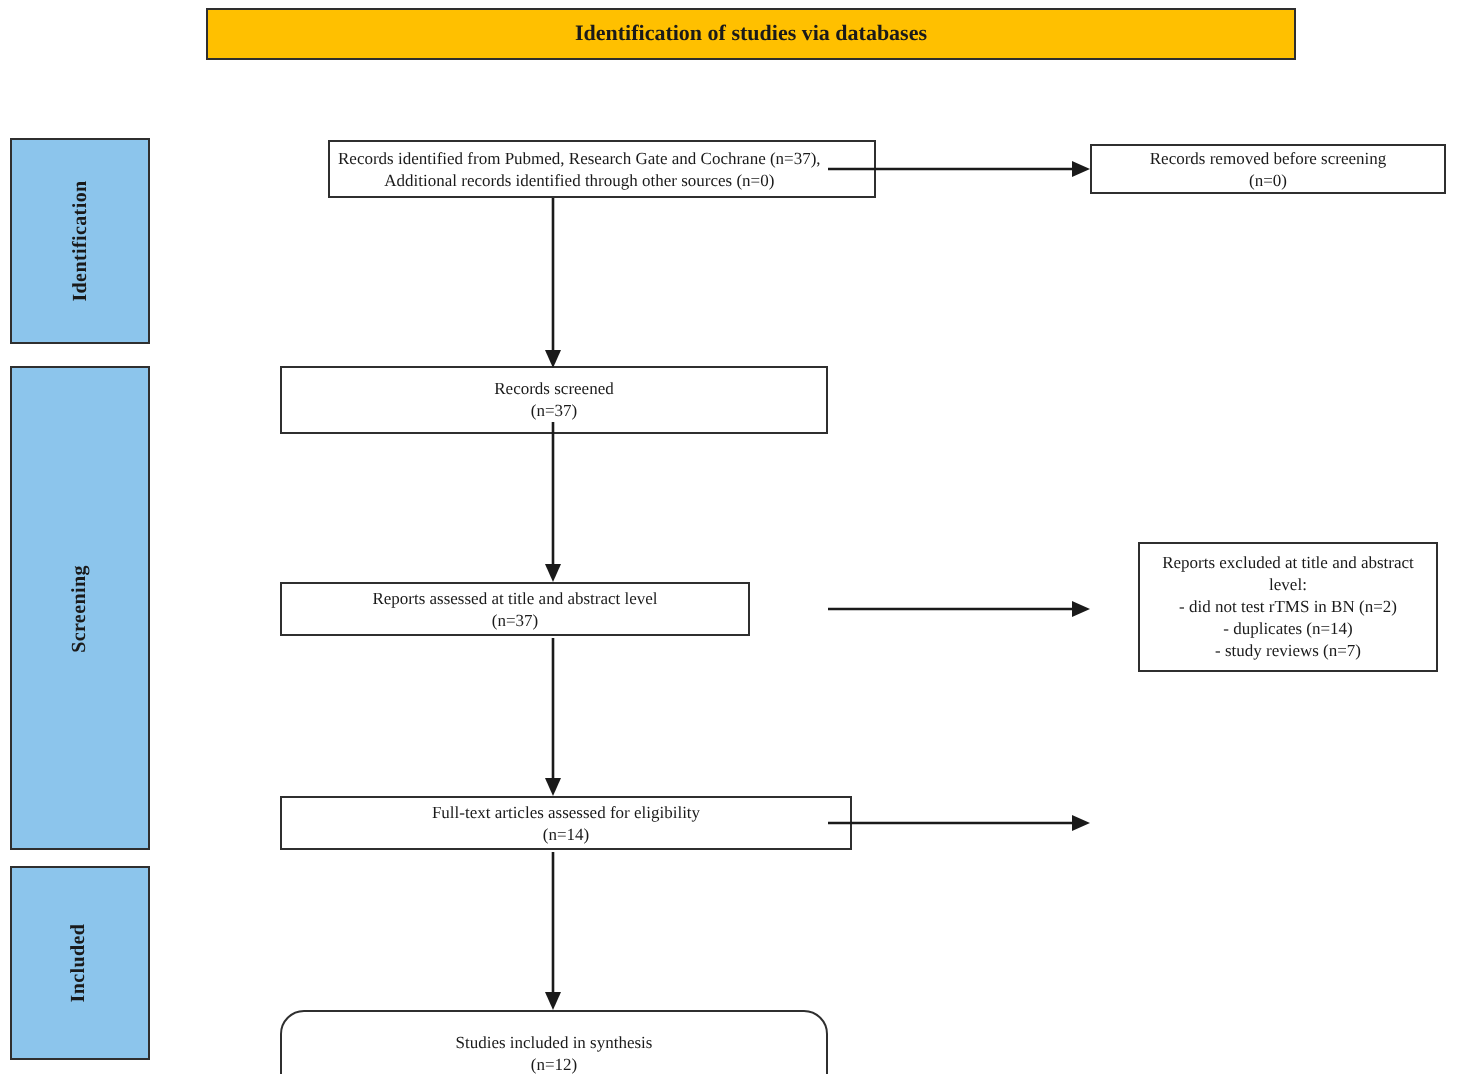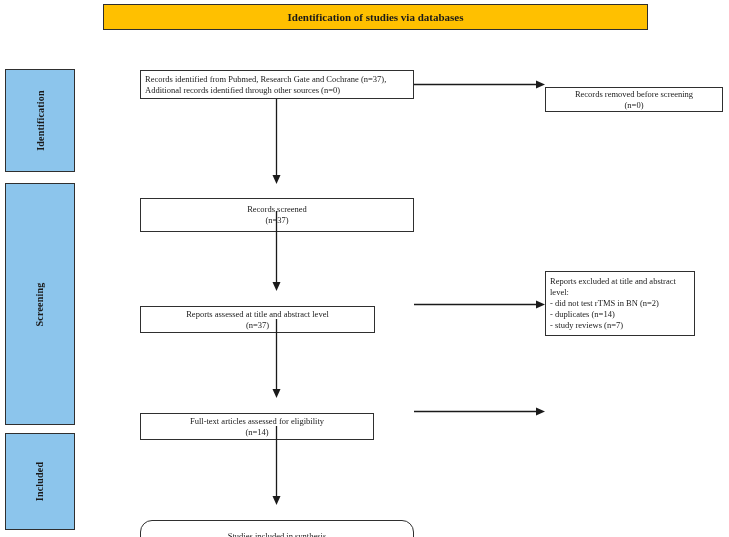--- a/index.html
+++ b/index.html
@@ -17,22 +17,22 @@
     background:#ffffff;
     border:1.2px solid #2f2f2f;
     display:flex;
     flex-direction:column;
     justify-content:center;
     font-size:8.5px;
     line-height:1.28;
     white-space:pre-line;
     padding:1px 4px;
   }
-  .box.center{align-items:center;text-align:center;margin-top:15px;}
-  .box.left{align-items:flex-start;text-align:left;}
+  .box.center{align-items:center;text-align:center;}
+  .box.left{align-items:flex-start;text-align:center;margin-left:24px;}
   .banner{
     position:absolute;
     left:103px;top:4px;width:545px;height:26px;
     box-sizing:border-box;
     background:#FFC000;
     border:1.5px solid #2e2e2e;
     display:flex;align-items:center;justify-content:center;
     font-weight:bold;font-size:11px;
   }
   .stage{
@@ -75,21 +75,21 @@
 
   <div class="box left" style="left:140px;top:70px;width:274px;height:29px;">Records identified from Pubmed, Research Gate and Cochrane (n=37),
 Additional records identified through other sources (n=0)</div>
 
   <div class="box center" style="left:140px;top:183px;width:274px;height:34px;">Records screened
 (n=37)</div>
 
   <div class="box center" style="left:140px;top:291px;width:235px;height:27px;">Reports assessed at title and abstract level
 (n=37)</div>
 
-  <div class="box center" style="left:140px;top:398px;width:234px;height:27px;text-align:center;">Full-text articles assessed for eligibility
+  <div class="box center" style="left:140px;top:398px;width:286px;height:27px;text-align:center;">Full-text articles assessed for eligibility
 (n=14)</div>
 
   <div class="box center" style="left:140px;top:505px;width:274px;height:44px;border-radius:12px;">Studies included in synthesis
 (n=12)</div>
 
   <div class="box center" style="left:545px;top:72px;width:178px;height:25px;">Records removed before screening
 (n=0)</div>
 
   <div class="box left" style="left:545px;top:271px;width:150px;height:65px;">Reports excluded at title and abstract level:
 - did not test rTMS in BN (n=2)

